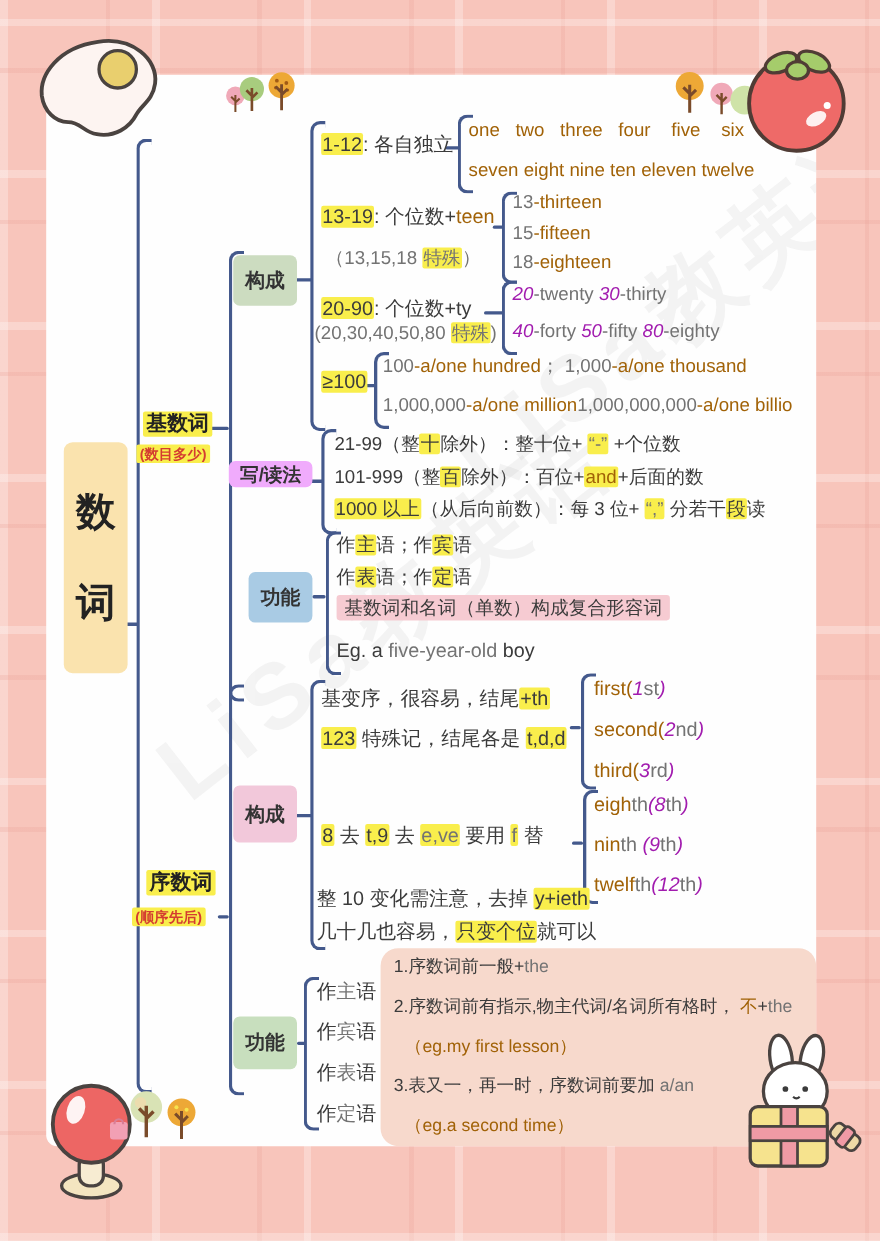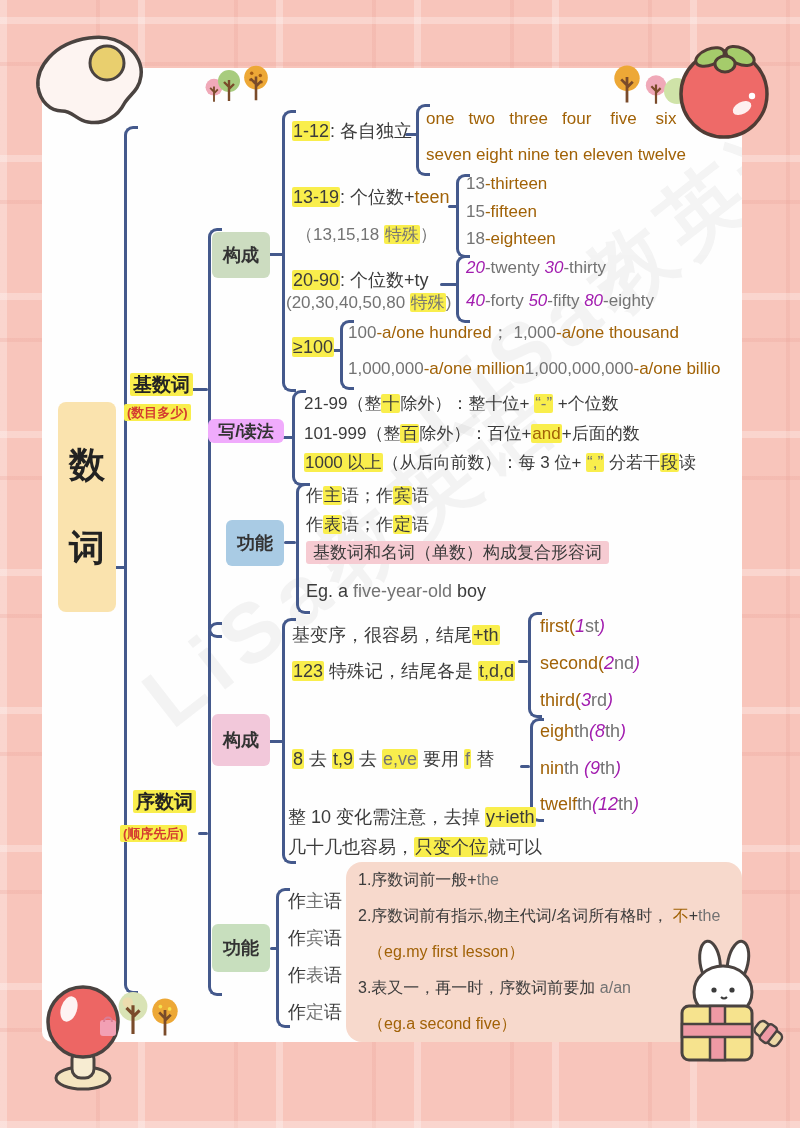--- a/index.html
+++ b/index.html
@@ -234,15 +234,15 @@
   <div class="row lg" style="left:246px;top:822px;"><span>作</span><span class="rd">主</span><span>语</span></div>
   <div class="row lg" style="left:246px;top:859px;"><span>作</span><span class="rd">宾</span><span>语</span></div>
   <div class="row lg" style="left:246px;top:896px;"><span>作</span><span class="rd">表</span><span>语</span></div>
   <div class="row lg" style="left:246px;top:933px;"><span>作</span><span class="rd">定</span><span>语</span></div>
 
   <div class="panel"></div>
   <div class="row sm" style="left:316px;top:802px;"><span>1.序数词前一般+</span><span class="rd">the</span></div>
   <div class="row sm" style="left:316px;top:838px;"><span>2.序数词前有指示,物主代词/名词所有格时， </span><span class="bl">不</span><span>+</span><span class="rd">the</span></div>
   <div class="row sm" style="left:326px;top:874px;"><span class="bl">（eg.my first lesson）</span></div>
   <div class="row sm" style="left:316px;top:910px;"><span>3.表又一，再一时，序数词前要加 </span><span class="rd">a/an</span></div>
-  <div class="row sm" style="left:326px;top:946px;"><span class="bl">（eg.a second five）</span></div>
+  <div class="row sm" style="left:326px;top:946px;"><span class="bl">（eg.a second time）</span></div>
 
 </div>
 
 </body></html>

